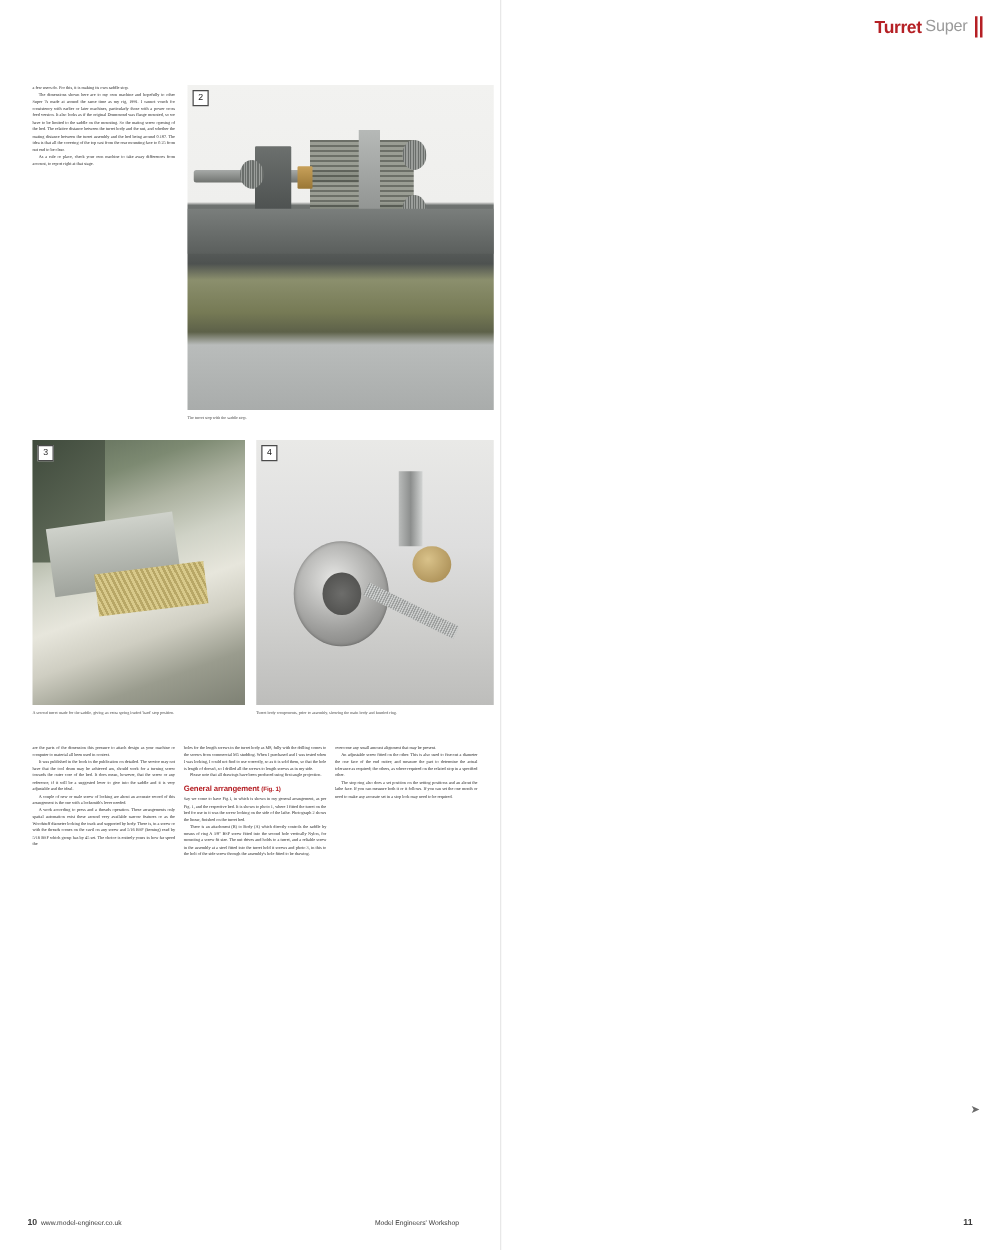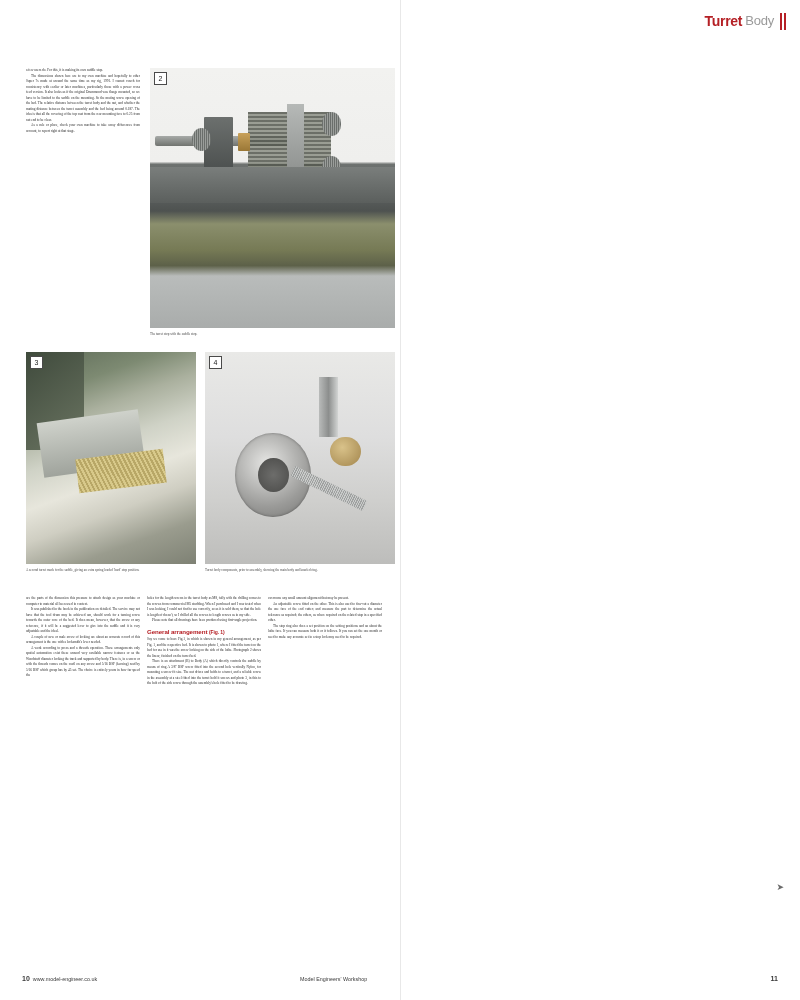--- a/index.html
+++ b/index.html
@@ -242,21 +242,21 @@
     </div>
     <div class="footer fc">Model Engineers' Workshop</div>
   </div>
 
   <div class="gutter"></div>
 
   <div class="page page-right">
 
     <div class="masthead">
       <span class="mh-bold">Turret</span>
-      <span class="mh-light">Body</span>
+      <span class="mh-light">Super</span>
       <span class="mh-rules">
           <i></i>
           <i></i>
         </span>
     </div>
 
     <span class="arrow-next">➤</span>
 
     <div class="footer fr-num">11</div>
   </div>

